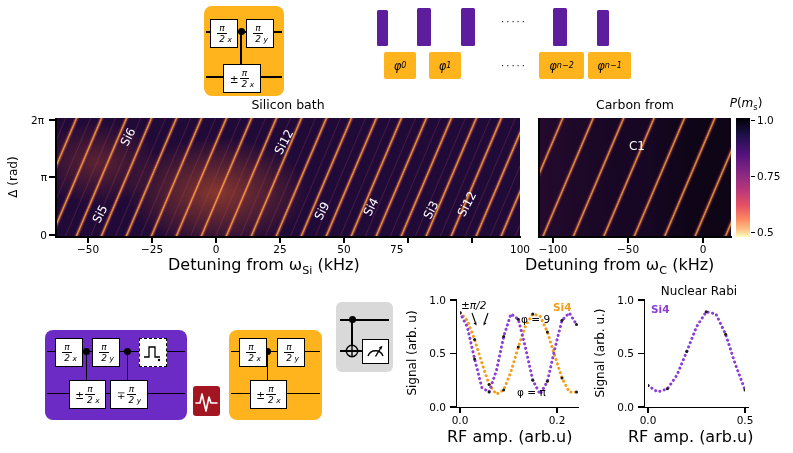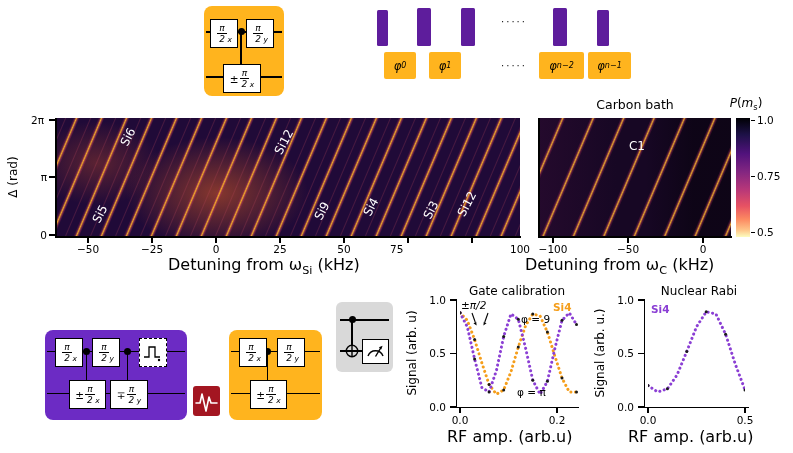--- a/index.html
+++ b/index.html
@@ -109,21 +109,22 @@
   <div class="dotsrow" style="left:486px;top:60px;width:56px;text-align:center;">·····</div>
   <div class="phasebox" style="left:539px;top:52px;width:45px;height:27px;">
     <span>φ</span>
       <sub>n−2</sub>
   </div>
   <div class="phasebox" style="left:588px;top:52px;width:43px;height:27px;">
     <span>φ</span>
       <sub>n−1</sub>
   </div>
 
-  <div class="title" style="left:545px;top:97px;width:180px;">Carbon bath</div>
+  <div class="title" style="left:188px;top:97px;width:200px;">Silicon bath</div>
+  <div class="title" style="left:545px;top:97px;width:180px;">Carbon from</div>
   <div class="abs" style="left:714px;top:96px;width:64px;text-align:center;font-size:12px;"><i>P</i><span>(</span><i>m</i><sub>s</sub><span>)</span></div>
 
   <div class="heatmap-si"></div>
   <div class="heatmap-c"></div>
 
   <span class="hm-label" style="left:128px;top:137px;">Si6</span>
   <span class="hm-label" style="left:284px;top:142px;">Si12</span>
   <span class="hm-label" style="left:100px;top:214px;">Si5</span>
   <span class="hm-label" style="left:322px;top:211px;">Si9</span>
   <span class="hm-label" style="left:371px;top:207px;">Si4</span>
@@ -268,21 +269,20 @@
     <line x1="2.3" y1="8" x2="13.7" y2="8" stroke="#000" stroke-width="1.4"></line>
   </svg>
   <div class="gate" style="left:362px;top:339px;width:25px;height:23px;font-style:normal;">
     <svg width="25" height="23" viewBox="0 0 25 23">
       <path d="M5 16 A 8 8 0 0 1 20 16" fill="none" stroke="#000" stroke-width="1.4"></path>
       <line x1="12.5" y1="16.5" x2="18" y2="7.5" stroke="#000" stroke-width="1.4"></line>
       <path d="M19.6 5.8 L15.9 7.3 L18.2 9.5 Z" fill="#000"></path>
     </svg>
   </div>
 
-  <div class="title" style="left:447px;top:284px;width:140px;font-size:12px;">Gate calibration</div>
   <div class="wire" style="left:456px;top:299px;width:1.4px;height:109px;"></div>
   <div class="wire" style="left:456px;top:407px;width:123px;height:1.4px;"></div>
   <div class="tickmark" style="left:450px;top:299.4px;width:6px;height:1.2px;"></div>
   <div class="tickmark" style="left:450px;top:352.9px;width:6px;height:1.2px;"></div>
   <div class="tickmark" style="left:450px;top:406.4px;width:6px;height:1.2px;"></div>
   <span class="tlabel" style="left:422px;top:294px;width:24px;text-align:right;">1.0</span>
   <span class="tlabel" style="left:422px;top:347px;width:24px;text-align:right;">0.5</span>
   <span class="tlabel" style="left:422px;top:401px;width:24px;text-align:right;">0.0</span>
   <div class="rot-label" style="left:412px;top:353px;">Signal (arb. u)</div>
   <div class="tickmark" style="left:459.4px;top:408px;width:1.2px;height:5px;"></div>

